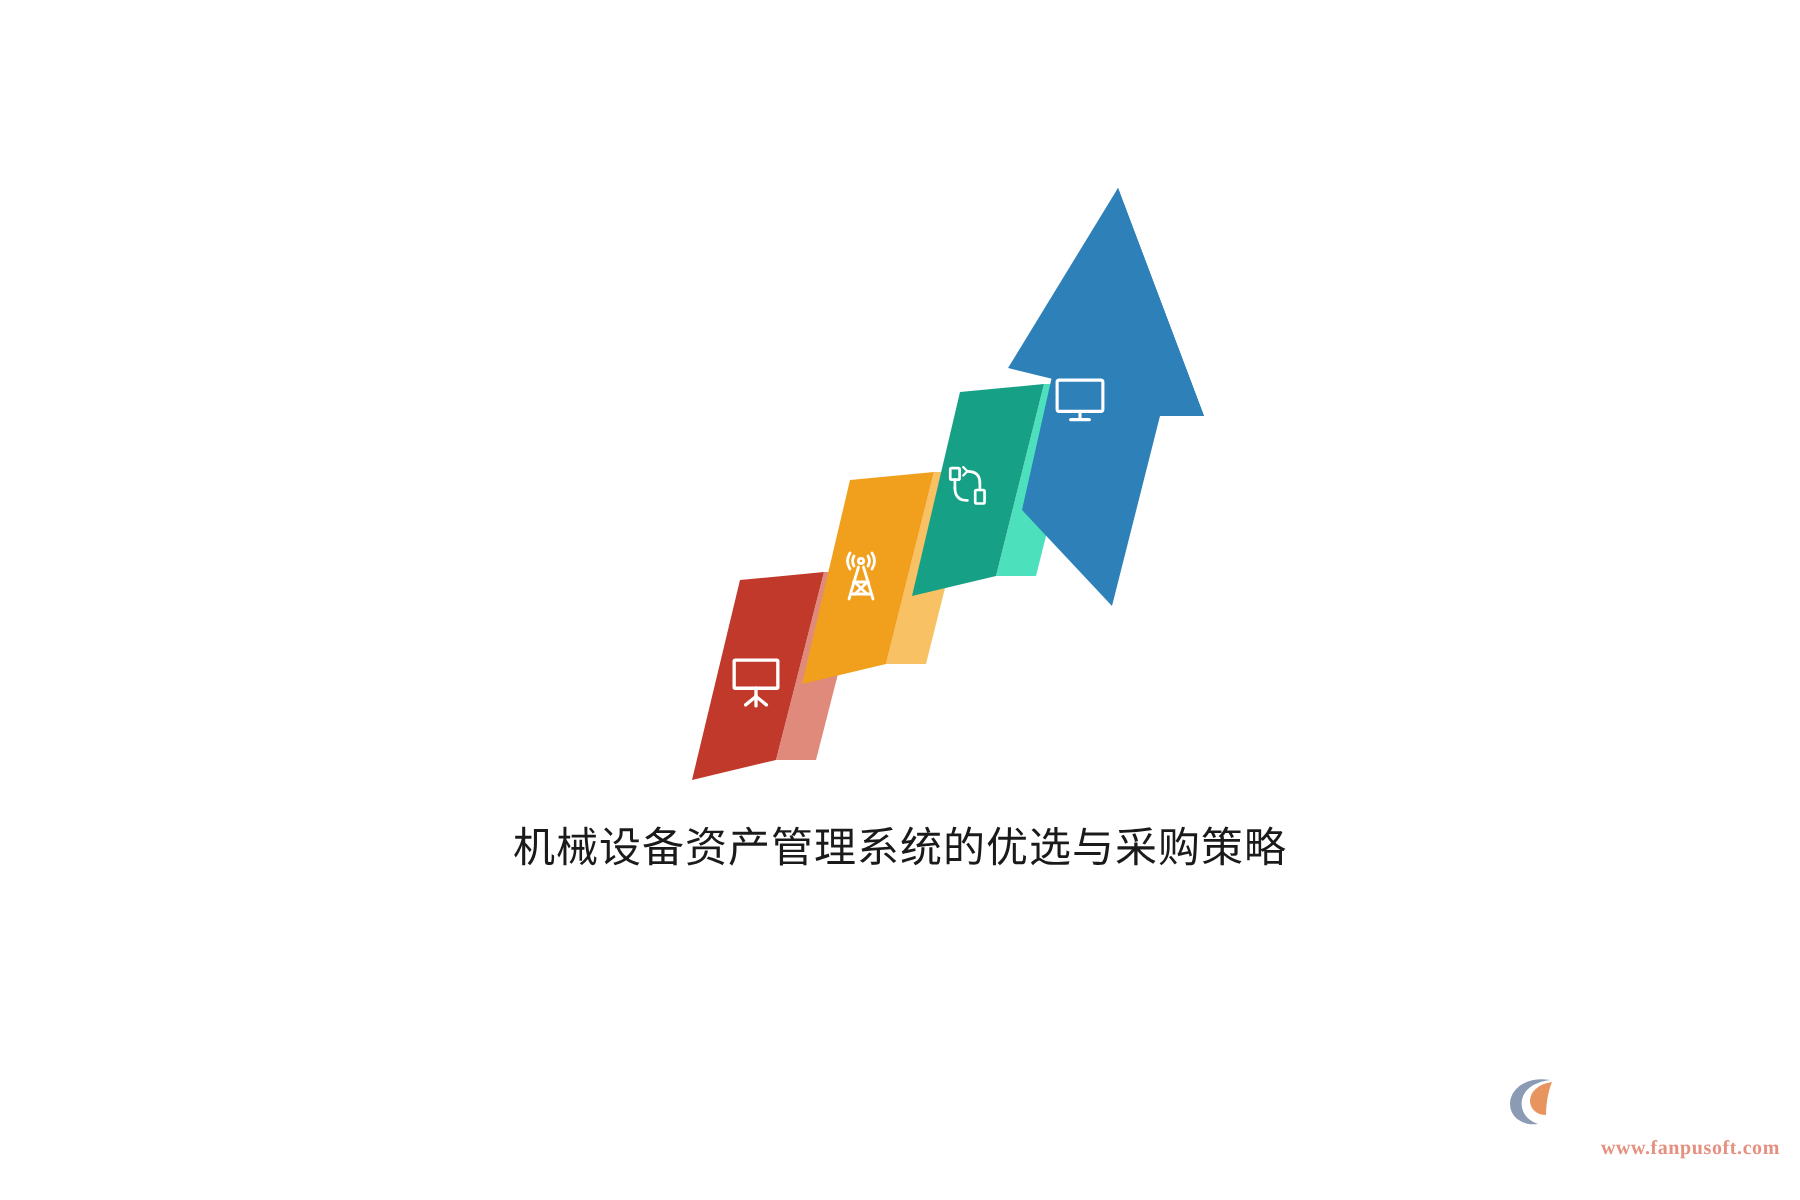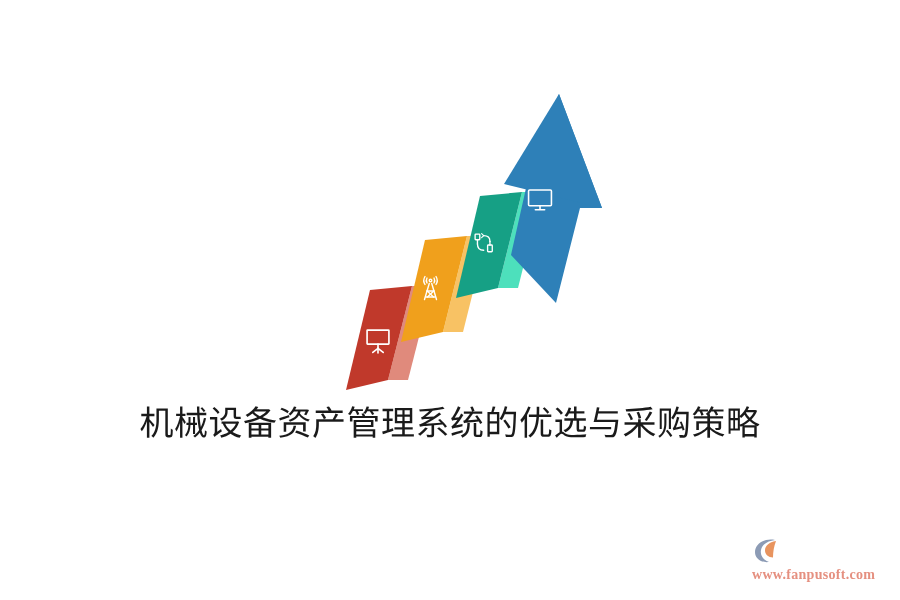--- a/index.html
+++ b/index.html
@@ -32,21 +32,21 @@
     height: 330px;
   }
   
   #page-title {
     position: absolute;
     left: 0;
     top: 404px;
     width: 900px;
     text-align: center;
     font-family: "Liberation Serif", "DejaVu Serif", serif;
-    font-size: 34px;
+    font-size: 21px;
     line-height: 40px;
     letter-spacing: 0.5px;
     color: #1a1a1a;
     font-weight: 400;
     white-space: nowrap;
   }
   
   #watermark {
     position: absolute;
     right: 8px;
@@ -69,25 +69,25 @@
   #watermark .wm-brand {
     font-family: "DejaVu Sans", "Liberation Sans", sans-serif;
     font-size: 25px;
     font-weight: 700;
     color: #8c9bb5;
     line-height: 30px;
     letter-spacing: 0px;
   }
   #watermark .wm-url {
     font-family: "Liberation Serif", "DejaVu Serif", serif;
-    font-size: 14px;
+    font-size: 10px;
     font-weight: 700;
     color: #e59080;
     letter-spacing: 0.3px;
-    text-align: left;
+    text-align: right;
     line-height: 18px;
     margin-top: -2px;
     padding-right: 2px;
   }
 </style>
 </head>
 <body>
 
 <div id="canvas">
 

